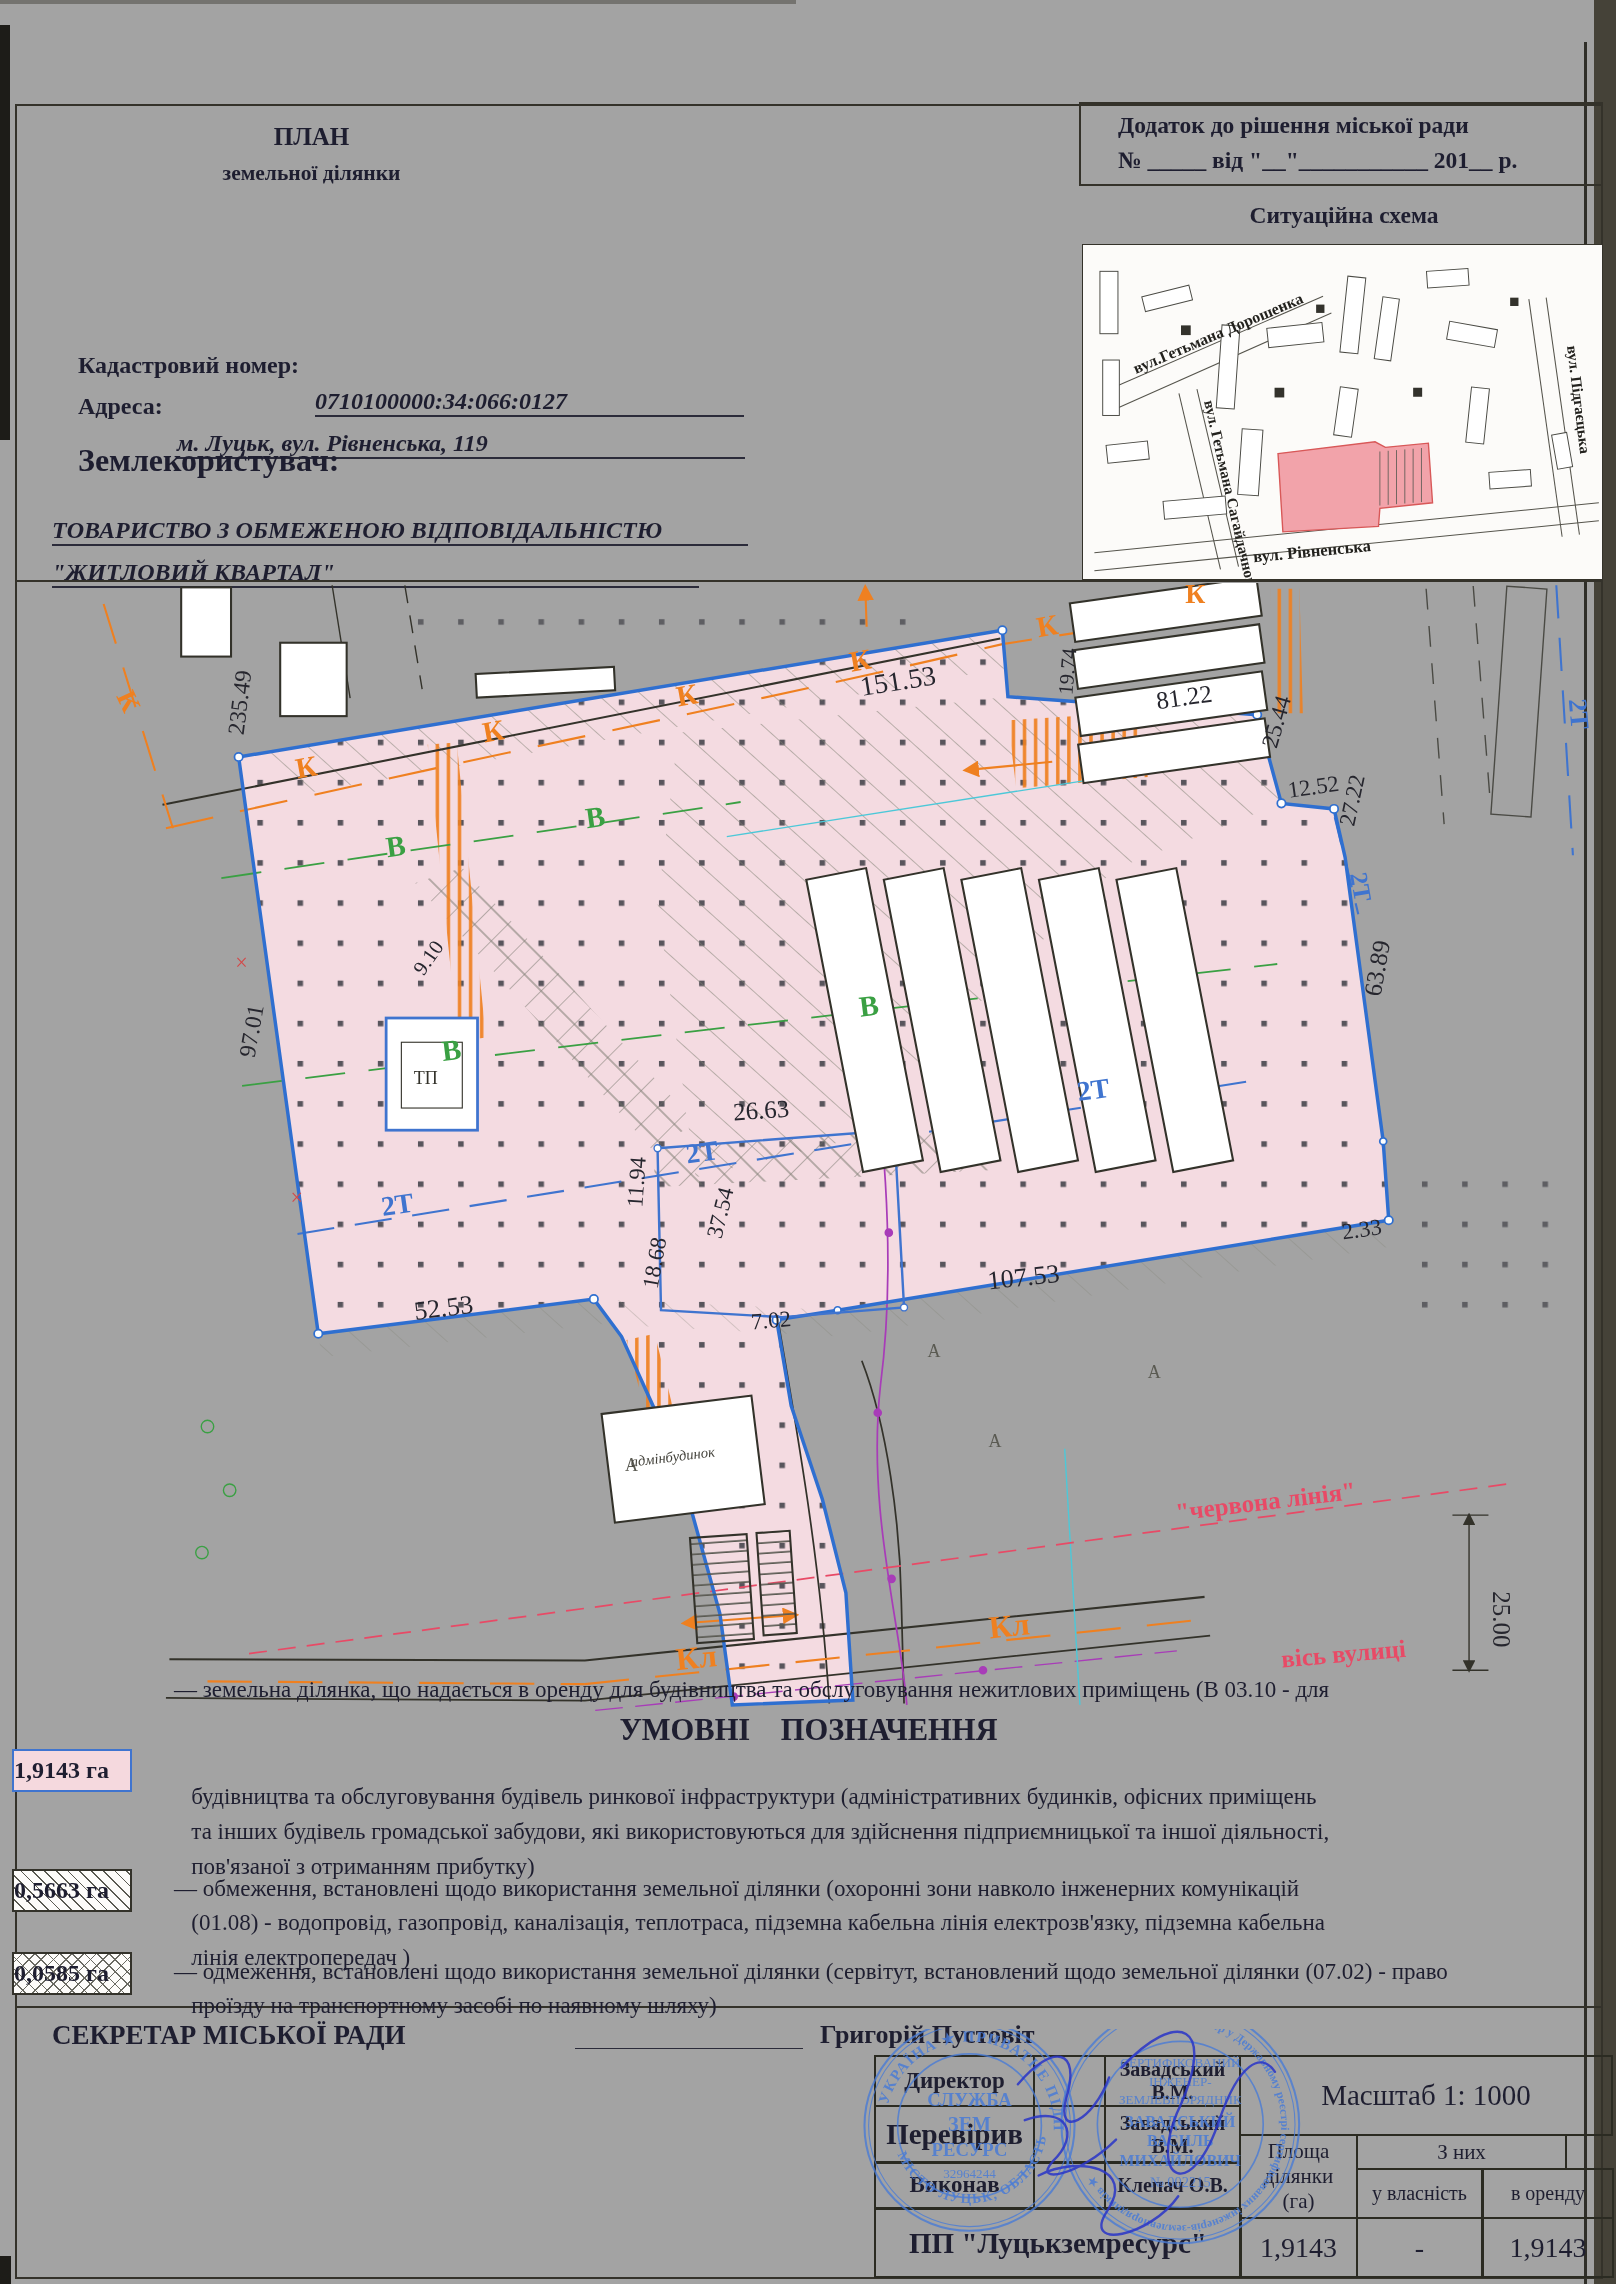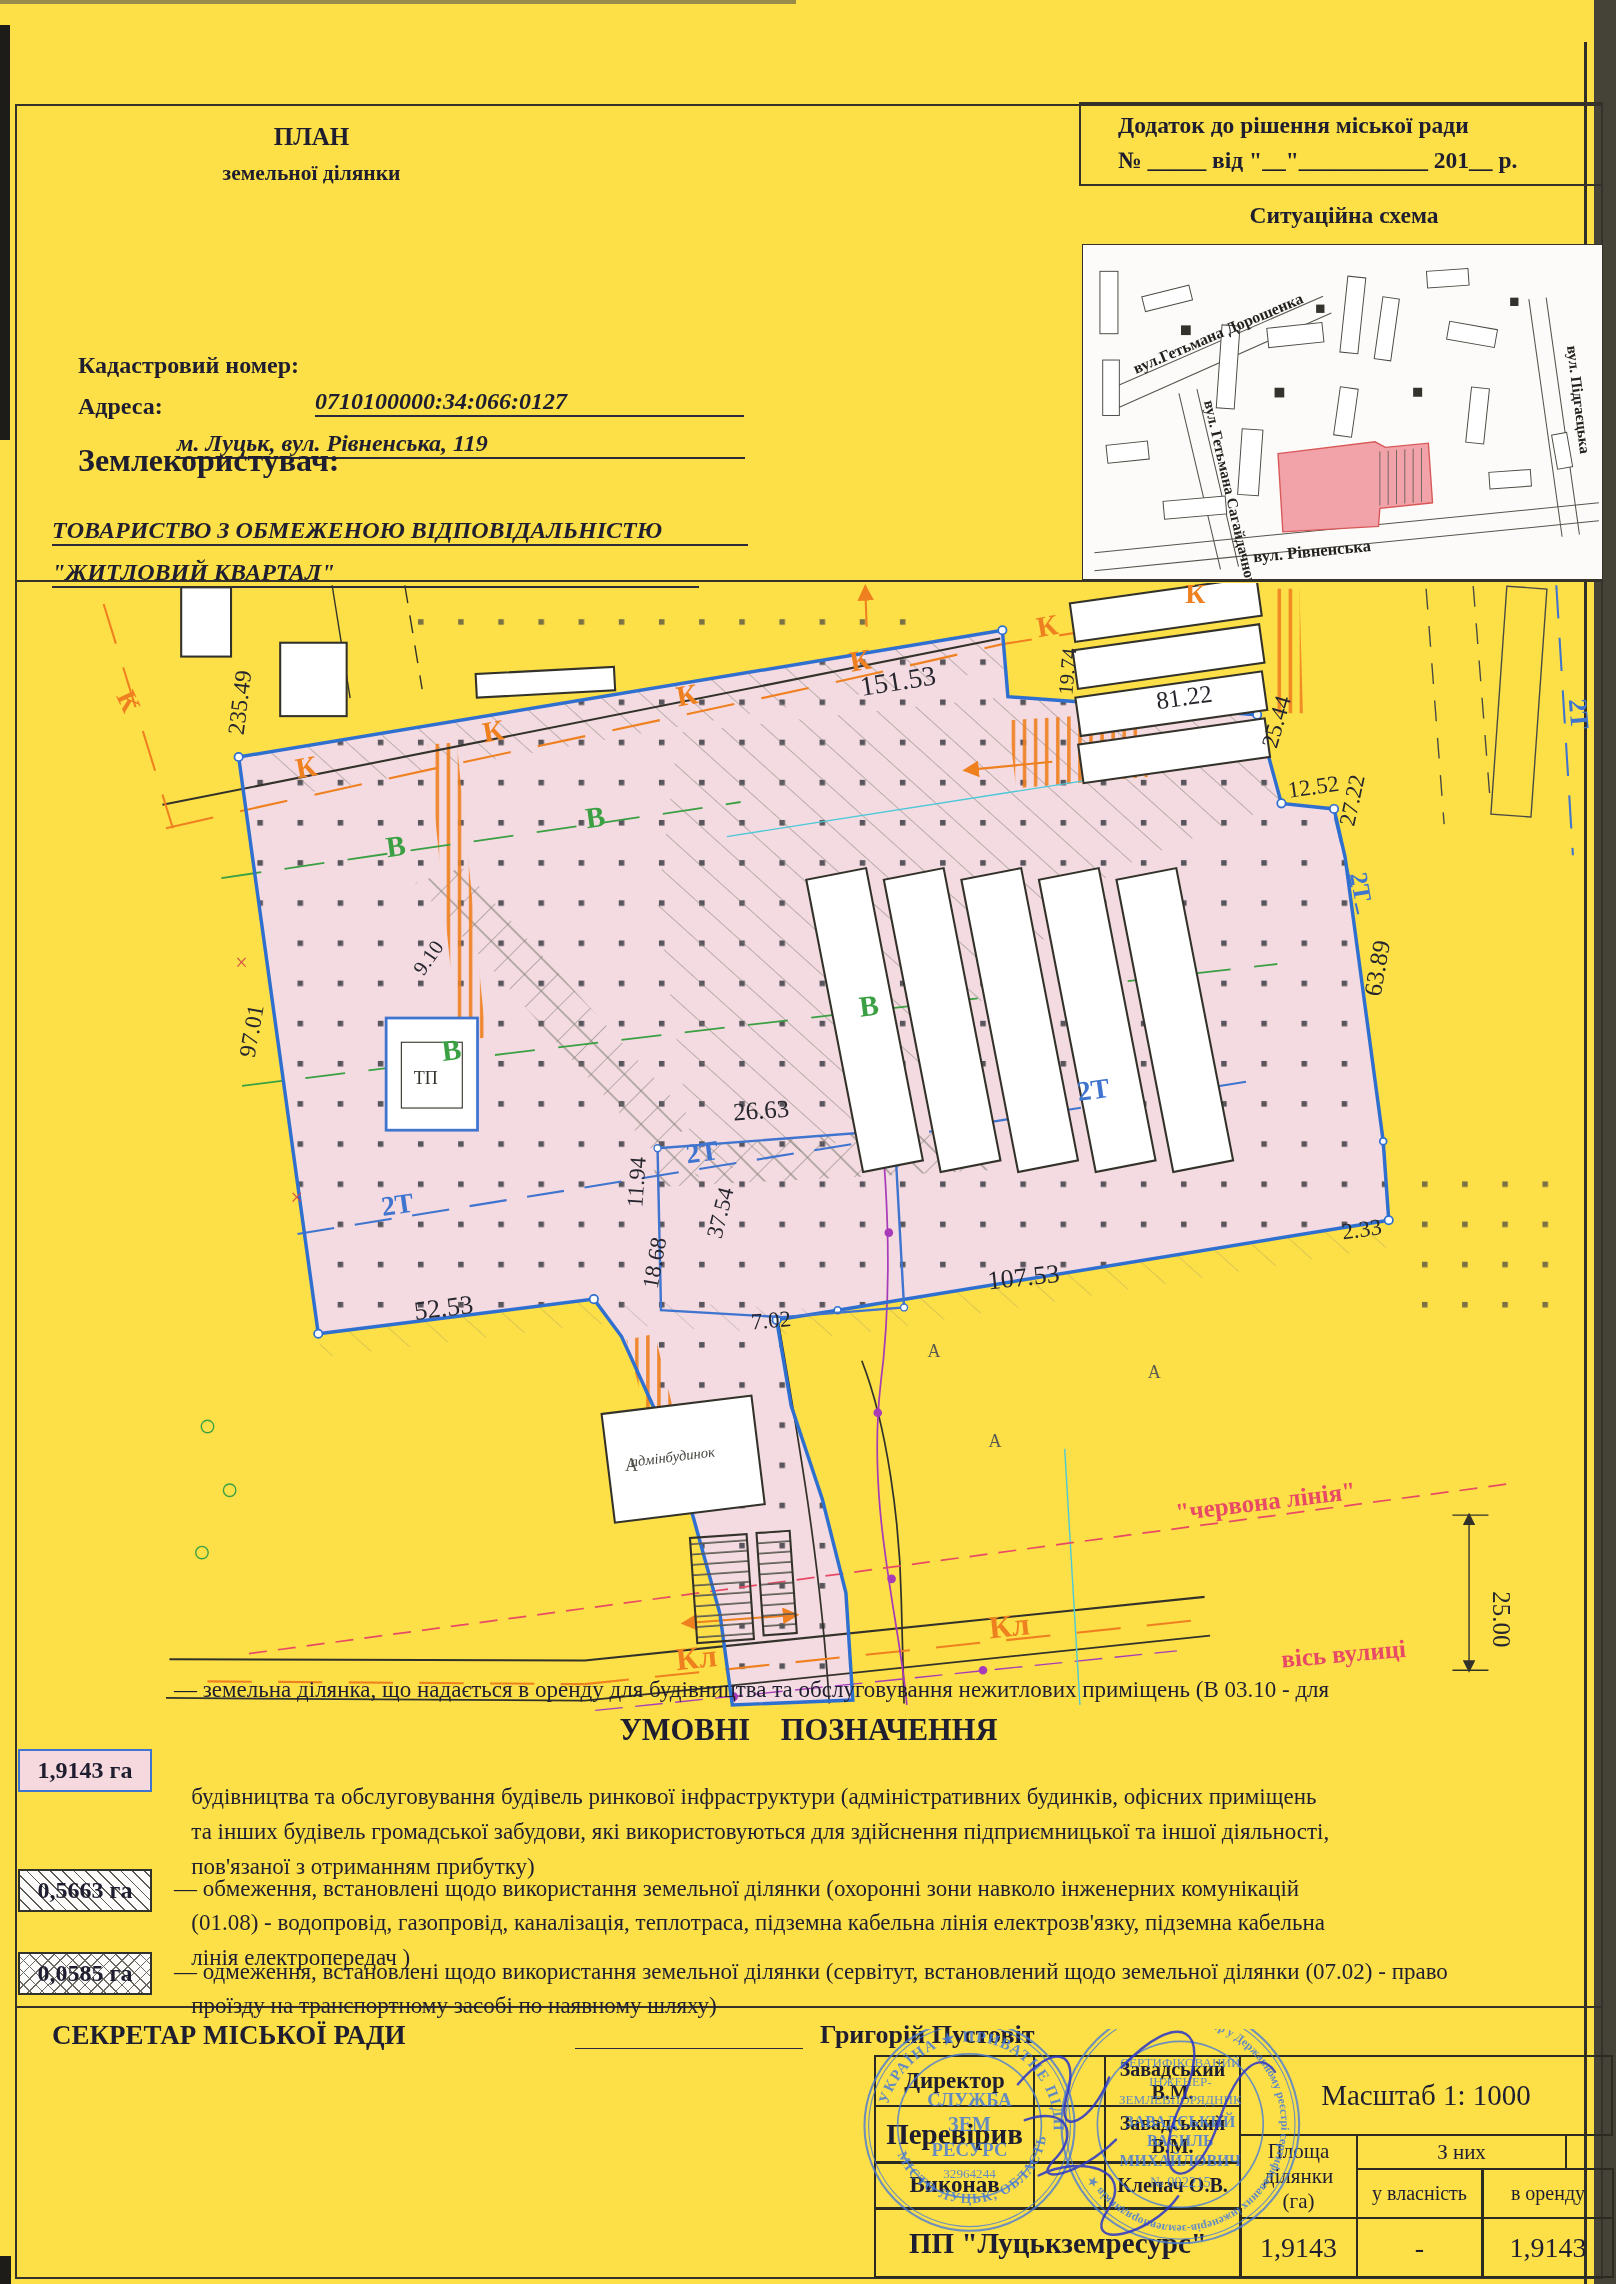--- a/index.html
+++ b/index.html
@@ -1,27 +1,27 @@
 <!DOCTYPE html>
 <html style="font-size:11px"><head>
 <meta charset="utf-8">
 <style>
   html,body{margin:0;padding:0;background:#e8e6e1;}
-  .page{position:relative;width:1617px;height:2284px;background:#fde047;overflow:hidden;
+  .page{position:relative;width:1617px;height:2284px;background:#a3a3a3;overflow:hidden;
         font-family:"Liberation Serif",serif;color:#1e1e30;}
   .abs{position:absolute;}
   .b{font-weight:bold;}
   .i{font-style:italic;}
   .line{position:absolute;background:#34322a;}
   .u{border-bottom:2.1px solid #2b2b3a;margin-top:38px;}
   .cell{position:absolute;border:2.1px solid #2b2b22;box-sizing:border-box;
         display:flex;align-items:center;justify-content:center;text-align:center;}
   .legrow{position:absolute;left:174px;width:1423px;font-size:23px;line-height:35px;}
-  .sw{position:absolute;left:18px;width:134px;height:43px;display:flex;align-items:center;
-      justify-content:center;font-weight:bold;font-size:24px;box-sizing:border-box;}
+  .sw{position:absolute;left:12px;width:120px;height:43px;display:flex;align-items:center;
+      font-weight:bold;font-size:24px;box-sizing:border-box;}
   .sw1{background:#f5d9de;border:2.1px solid #3f74cf;box-shadow:0 0 0 1.4px #f5d9de inset;}
   .sw2{background:repeating-linear-gradient(45deg,rgba(0,0,0,0) 0 7px,#5a5a52 7px 8.3px),#fdfcfa;
        border:2.1px solid #33322a;}
   .sw3{background:repeating-linear-gradient(45deg,rgba(0,0,0,0) 0 7.6px,#6a6a62 7.6px 8.7px),
        repeating-linear-gradient(-45deg,rgba(0,0,0,0) 0 7.6px,#6a6a62 7.6px 8.7px),#fdfcfa;
        border:2.1px solid #33322a;}
   svg text{font-family:"Liberation Serif",serif;}
 </style>
 </head>
 <body>

